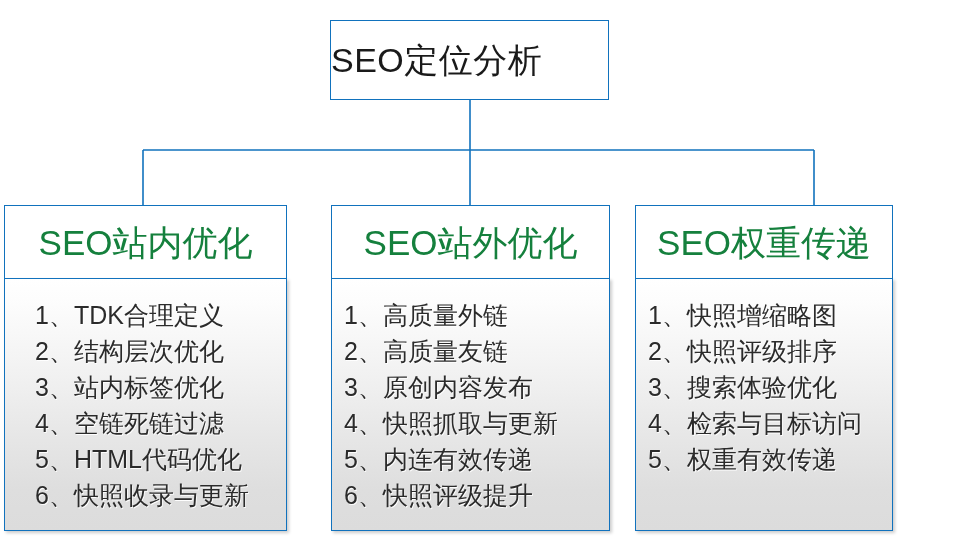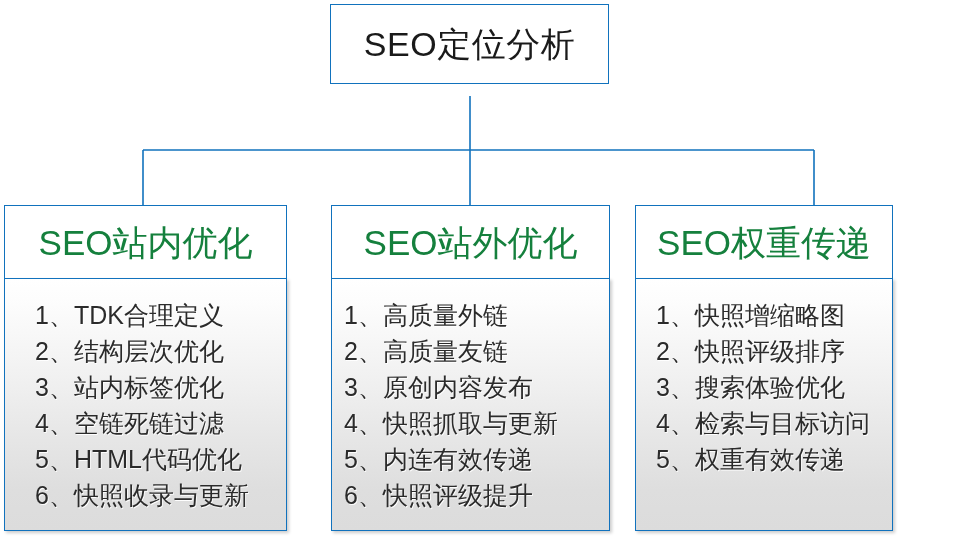--- a/index.html
+++ b/index.html
@@ -28,29 +28,29 @@
     top: 0;
     width: 960px;
     height: 550px;
     pointer-events: none;
   }
 
   
   .root-box {
     position: absolute;
     left: 330px;
-    top: 4px;
+    top: 20px;
     width: 279px;
     height: 80px;
     box-sizing: border-box;
     border: 1.6px solid #1172bd;
     background: #ffffff;
     display: flex;
     align-items: center;
-    justify-content: center;
+    justify-content: flex-start;
   }
   .root-title {
     font-size: 34px;
     color: #1a1a1a;
     letter-spacing: 0.5px;
     line-height: 1;
     white-space: nowrap;
   }
 
   
@@ -91,21 +91,21 @@
                 #dedede 84%,
                 #dcdcdc 100%);
     box-shadow: 2px 2px 3px rgba(0,0,0,0.20);
     padding: 18px 0 0 0;
     display: flex;
     flex-direction: column;
     align-items: flex-start;
   }
   .col-1 .col-body { padding-left: 30px; }
   .col-2 .col-body { padding-left: 12px; }
-  .col-3 .col-body { padding-left: 20px; }
+  .col-3 .col-body { padding-left: 12px; }
 
   .bullet {
     font-size: 25px;
     line-height: 36px;
     color: #2b2b2b;
     white-space: nowrap;
     text-shadow: 0.8px 0.8px 0 rgba(255,255,255,0.95);
   }
 </style>
 </head>

